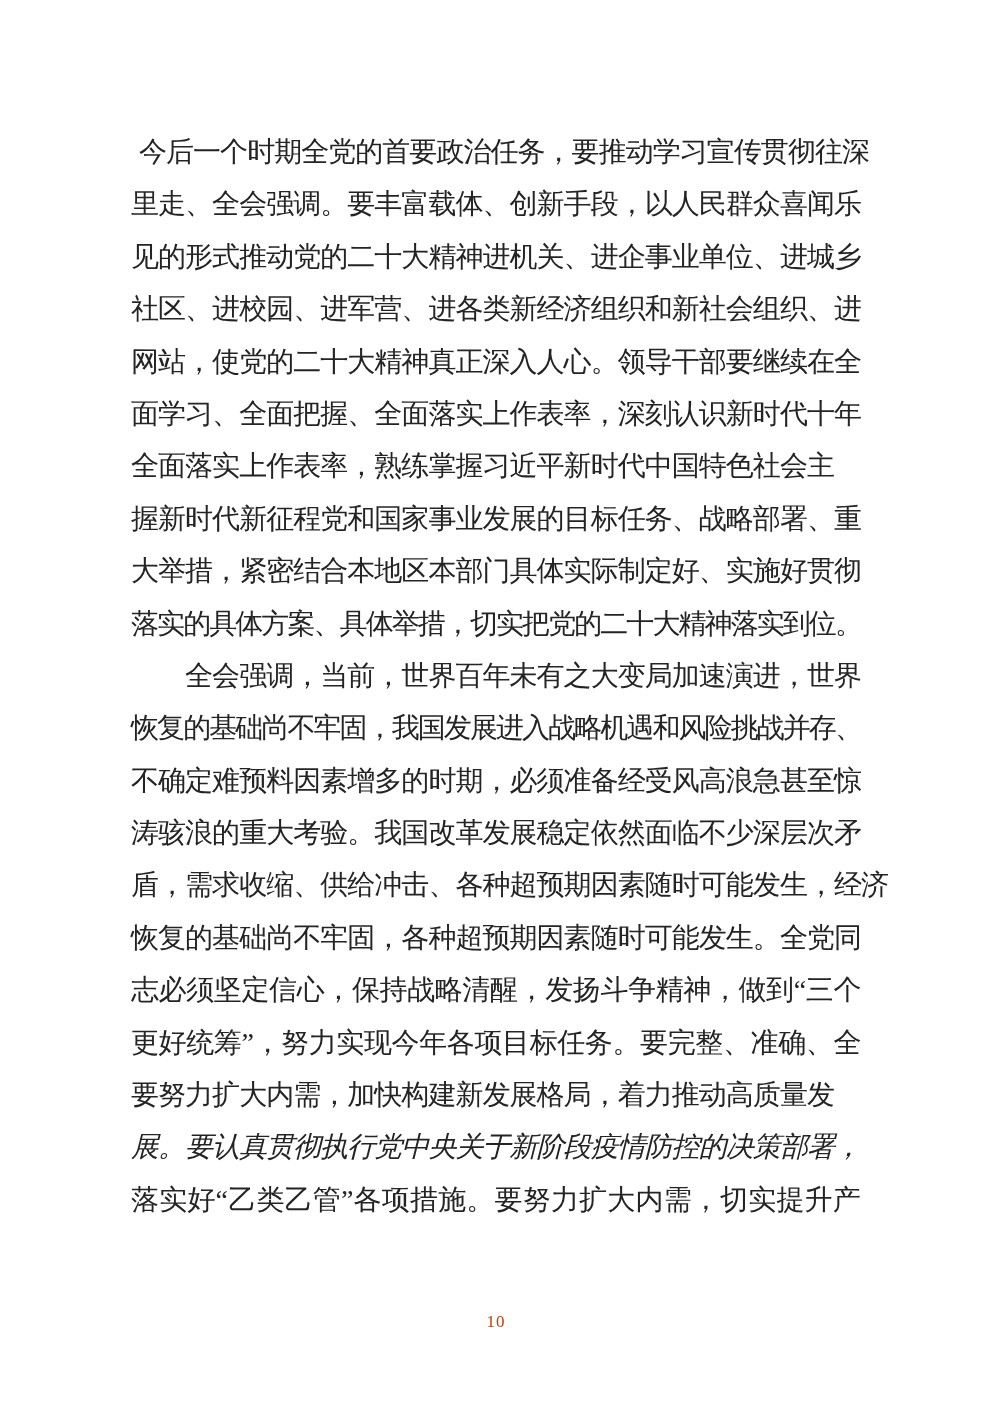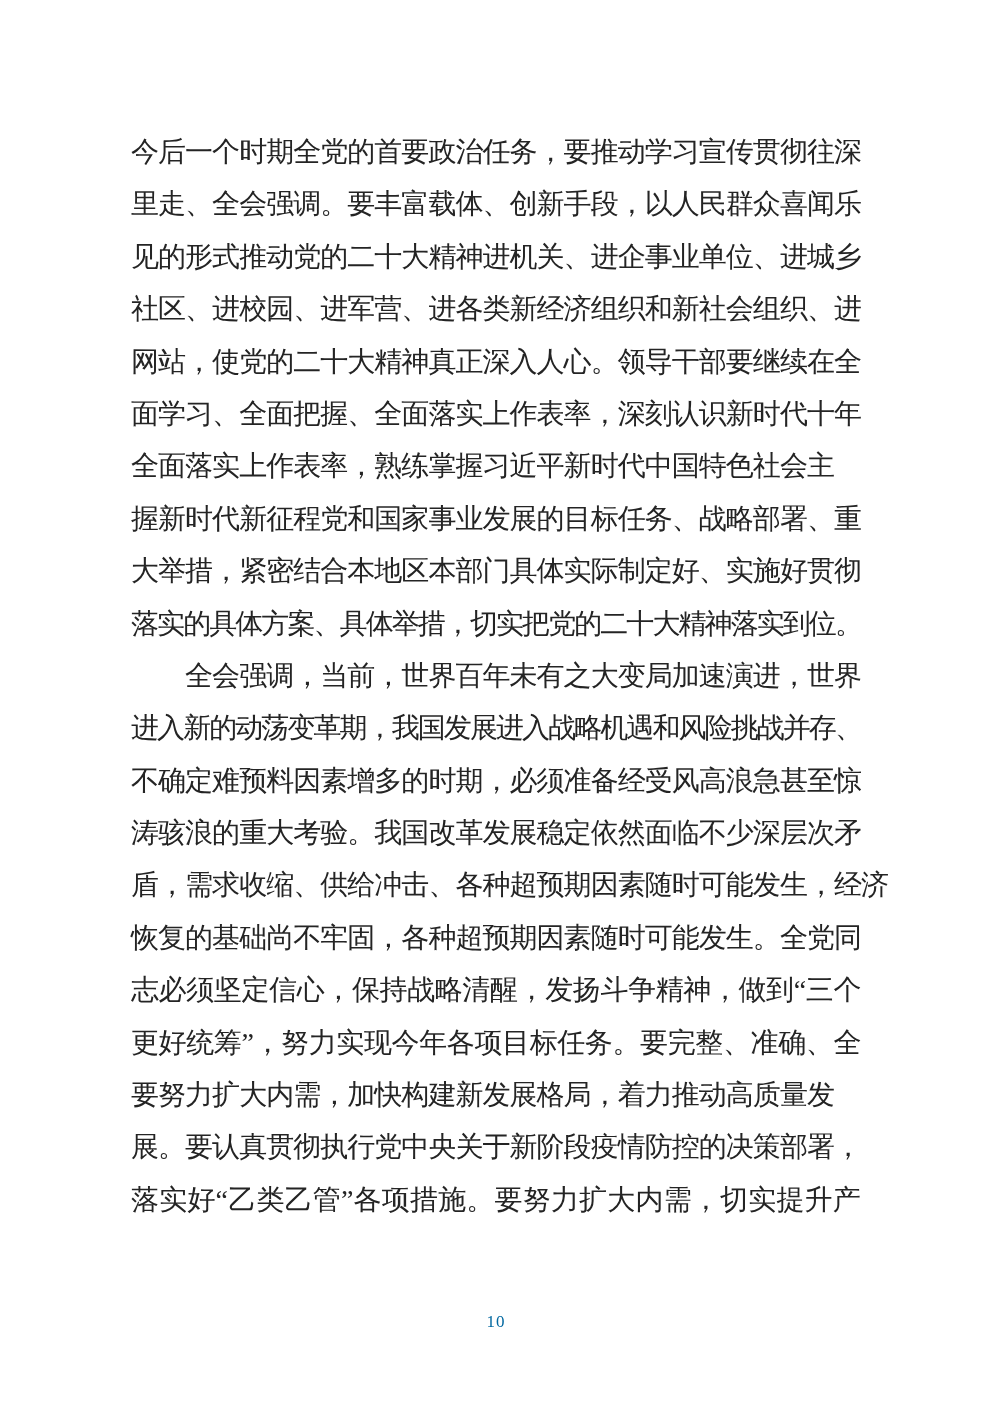--- a/index.html
+++ b/index.html
@@ -33,46 +33,46 @@
     display: inline-block;
     white-space: nowrap;
   }
   .page-number {
     position: absolute;
     left: 0;
     top: 1312px;
     width: 100%;
     text-align: center;
     font-size: 17px;
-    color: #0369a1;
+    color: #c2410c;
     font-family: "Liberation Serif", "DejaVu Serif", serif;
     letter-spacing: 1px;
   }
 </style>
 </head>
 <body>
 
 <div class="page">
   <div class="text-block" id="text-block">
-      <div class="line"><span style="letter-spacing: -0.962963px;">今后一个时期全党的首要政治任务，要推动学习宣传贯彻往深</span></div>
+      <div class="line"><span style="letter-spacing: -0.962963px; margin-left: 8px;">今后一个时期全党的首要政治任务，要推动学习宣传贯彻往深</span></div>
       <div class="line"><span style="letter-spacing: -0.962963px;">里走、全会强调。要丰富载体、创新手段，以人民群众喜闻乐</span></div>
       <div class="line"><span style="letter-spacing: -0.962963px;">见的形式推动党的二十大精神进机关、进企事业单位、进城乡</span></div>
       <div class="line"><span style="letter-spacing: -0.962963px;">社区、进校园、进军营、进各类新经济组织和新社会组织、进</span></div>
       <div class="line"><span style="letter-spacing: -0.962963px;">网站，使党的二十大精神真正深入人心。领导干部要继续在全</span></div>
       <div class="line"><span style="letter-spacing: -0.962963px;">面学习、全面把握、全面落实上作表率，深刻认识新时代十年</span></div>
       <div class="line"><span style="letter-spacing: -0.962963px;">全面落实上作表率，熟练掌握习近平新时代中国特色社会主</span></div>
       <div class="line"><span style="letter-spacing: -0.962963px;">握新时代新征程党和国家事业发展的目标任务、战略部署、重</span></div>
       <div class="line"><span style="letter-spacing: -0.962963px;">大举措，紧密结合本地区本部门具体实际制定好、实施好贯彻</span></div>
       <div class="line"><span style="letter-spacing: -1.92857px;">落实的具体方案、具体举措，切实把党的二十大精神落实到位。</span></div>
       <div class="line"><span style="letter-spacing: -0.962963px;">　　全会强调，当前，世界百年未有之大变局加速演进，世界</span></div>
-      <div class="line"><span style="letter-spacing: -1.92857px;">进入新的动荡变革期，我国发展进入战略机遇和风险挑战并存、</span></div>
+      <div class="line"><span style="letter-spacing: -1.92857px;">恢复的基础尚不牢固，我国发展进入战略机遇和风险挑战并存、</span></div>
       <div class="line"><span style="letter-spacing: -0.962963px;">不确定难预料因素增多的时期，必须准备经受风高浪急甚至惊</span></div>
       <div class="line"><span style="letter-spacing: -0.962963px;">涛骇浪的重大考验。我国改革发展稳定依然面临不少深层次矛</span></div>
       <div class="line"><span style="letter-spacing: -0.962963px;">盾，需求收缩、供给冲击、各种超预期因素随时可能发生，经济</span></div>
       <div class="line"><span style="letter-spacing: -0.962963px;">恢复的基础尚不牢固，各种超预期因素随时可能发生。全党同</span></div>
       <div class="line"><span style="letter-spacing: -0.386574px;">志必须坚定信心，保持战略清醒，发扬斗争精神，做到“三个</span></div>
       <div class="line"><span style="letter-spacing: -0.386574px;">更好统筹”，努力实现今年各项目标任务。要完整、准确、全</span></div>
       <div class="line"><span style="letter-spacing: -0.962963px;">要努力扩大内需，加快构建新发展格局，着力推动高质量发</span></div>
-      <div class="line"><span style="letter-spacing: -0.962963px;">展。要认真贯彻执行党中央关于新阶段疫情防控的决策部署，</span></div>
+      <div class="line"><span style="letter-spacing: -0.962963px; font-style: italic;">展。要认真贯彻执行党中央关于新阶段疫情防控的决策部署，</span></div>
       <div class="line"><span style="letter-spacing: 0.190394px;">落实好“乙类乙管”各项措施。要努力扩大内需，切实提升产</span></div>
     </div>
   <div class="page-number">10</div>
 </div>
 
 </body></html>

